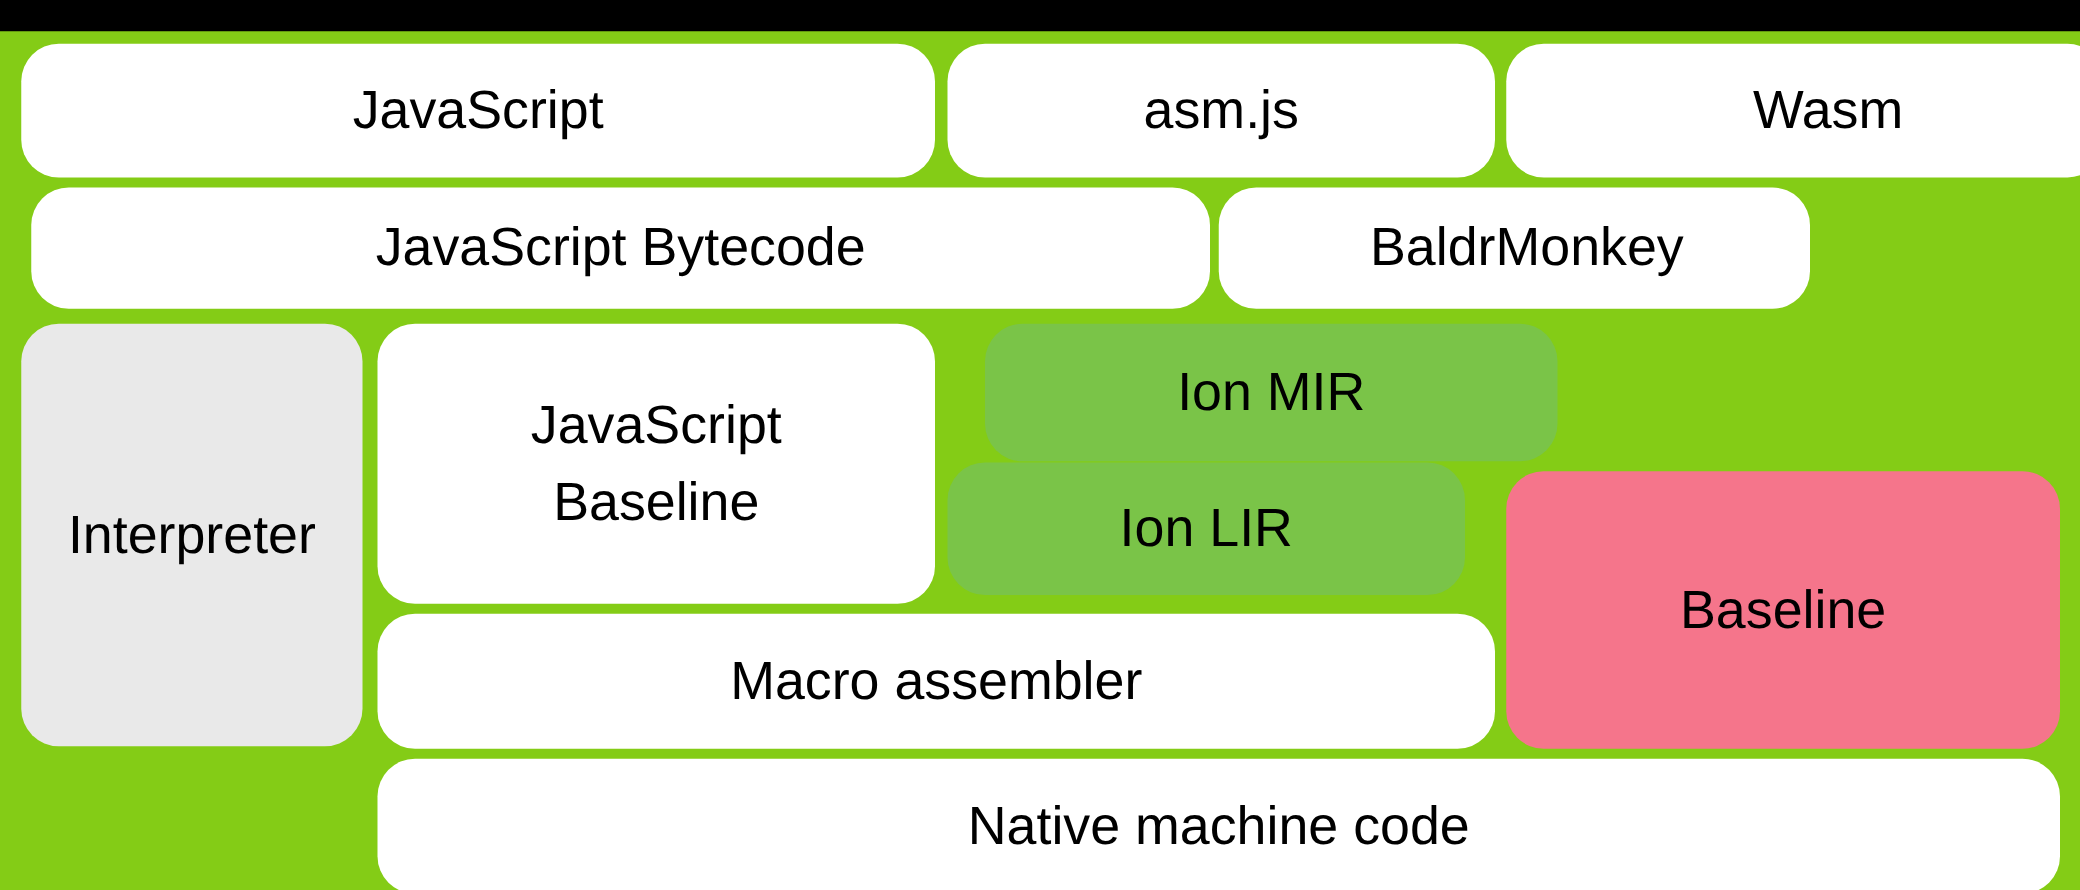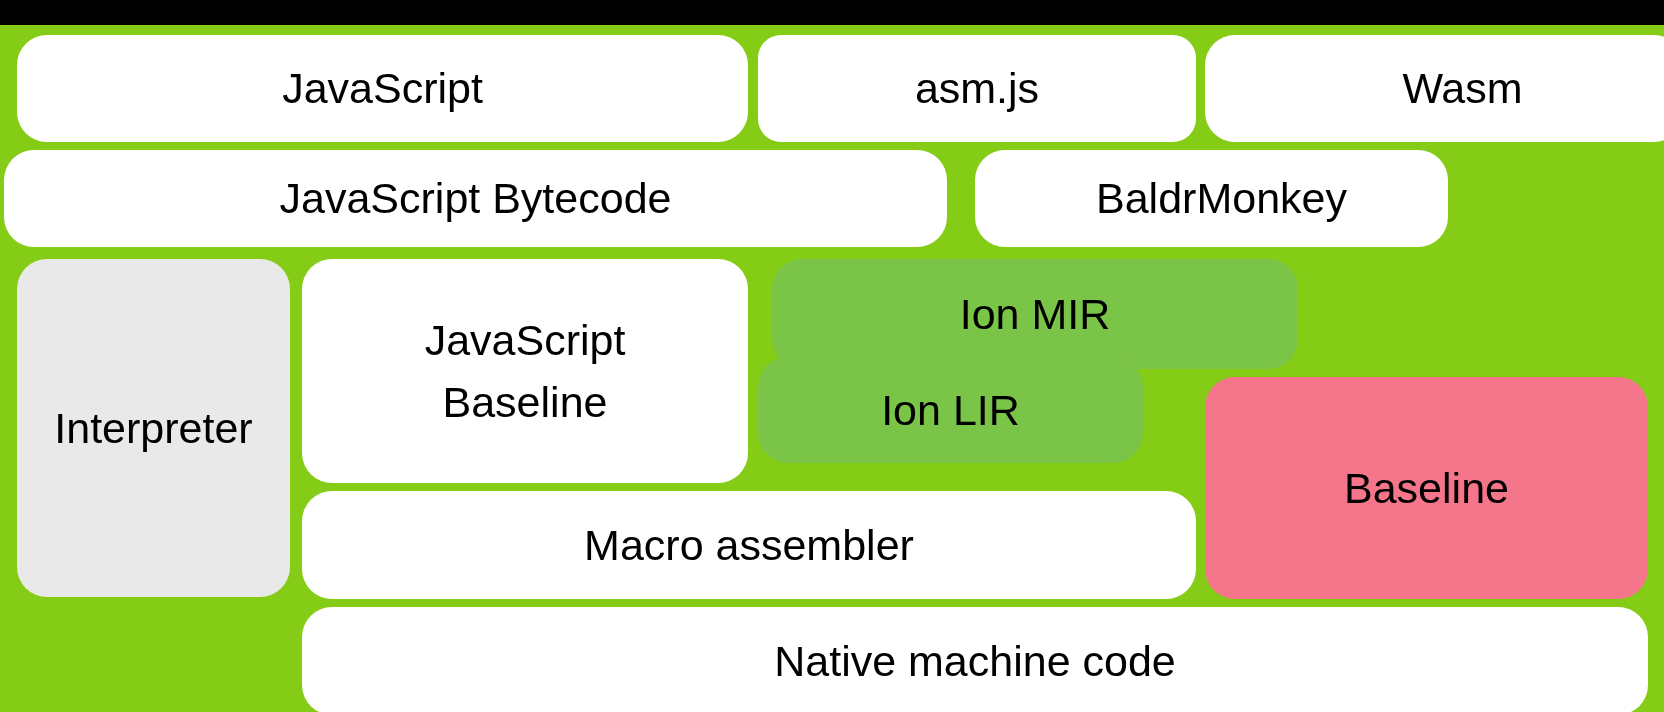--- a/index.html
+++ b/index.html
@@ -19,36 +19,36 @@
     text-align: center;
     font-size: 43px;
     line-height: 1.45;
     color: #000;
     white-space: pre-line;
   }
   
   .b-javascript  { left: 17px;   top: 10px;  width: 731px;  height: 107px; }
   .b-asmjs       { left: 758px;  top: 10px;  width: 438px;  height: 107px; }
   .b-wasm        { left: 1205px; top: 10px;  width: 443px;  height: 107px; padding-left: 36px; }
-  .b-bytecode    { left: 4px;   top: 125px; width: 943px;  height: 97px;  }
+  .b-bytecode    { left: 25px;   top: 125px; width: 943px;  height: 97px;  }
   .b-baldrmonkey { left: 975px;  top: 125px; width: 453px;  height: 97px; padding-left: 20px;  }
   .b-interpreter { left: 17px;   top: 234px; width: 273px;  height: 338px; }
   .b-baseline    { left: 302px;  top: 234px; width: 446px;  height: 224px; }
-  .b-ionmir      { left: 772px;  top: 234px; width: 526px;  height: 110px; }
-  .b-ionlir      { left: 758px;  top: 332px; width: 385px;  height: 106px; }
+  .b-ionmir      { left: 788px;  top: 234px; width: 458px;  height: 110px; }
+  .b-ionlir      { left: 758px;  top: 345px; width: 414px;  height: 106px; }
   .b-cranelift   { left: 1205px; top: 352px; width: 443px;  height: 222px; }
   .b-macro       { left: 302px;  top: 466px; width: 894px;  height: 108px; }
   .b-native      { left: 302px;  top: 582px; width: 1346px; height: 108px; }
 </style>
 </head>
 <body>
 
 <div class="canvas" style="background-color: #84cc16; margin-top: 25px;">
   <div class="box b-javascript" style="background-color: rgb(255, 255, 255);">JavaScript</div>
-  <div class="box b-asmjs" style="background-color: rgb(255, 255, 255); border-radius: 23px;">asm.js</div>
+  <div class="box b-asmjs" style="background-color: rgb(255, 255, 255);">asm.js</div>
   <div class="box b-wasm" style="background-color: rgb(255, 255, 255);">Wasm</div>
   <div class="box b-bytecode" style="background-color: rgb(255, 255, 255);">JavaScript Bytecode</div>
   <div class="box b-baldrmonkey" style="background-color: rgb(255, 255, 255);">BaldrMonkey</div>
   <div class="box b-interpreter" style="background-color: rgb(233, 233, 233);">Interpreter</div>
   <div class="box b-baseline" style="background-color: rgb(255, 255, 255);">JavaScript
 Baseline</div>
   <div class="box b-ionmir" style="background-color: rgb(122, 196, 72);">Ion MIR</div>
   <div class="box b-ionlir" style="background-color: rgb(122, 196, 72);">Ion LIR</div>
   <div class="box b-cranelift" style="background-color: rgb(245, 117, 139);">Baseline</div>
   <div class="box b-macro" style="background-color: rgb(255, 255, 255);">Macro assembler</div>

